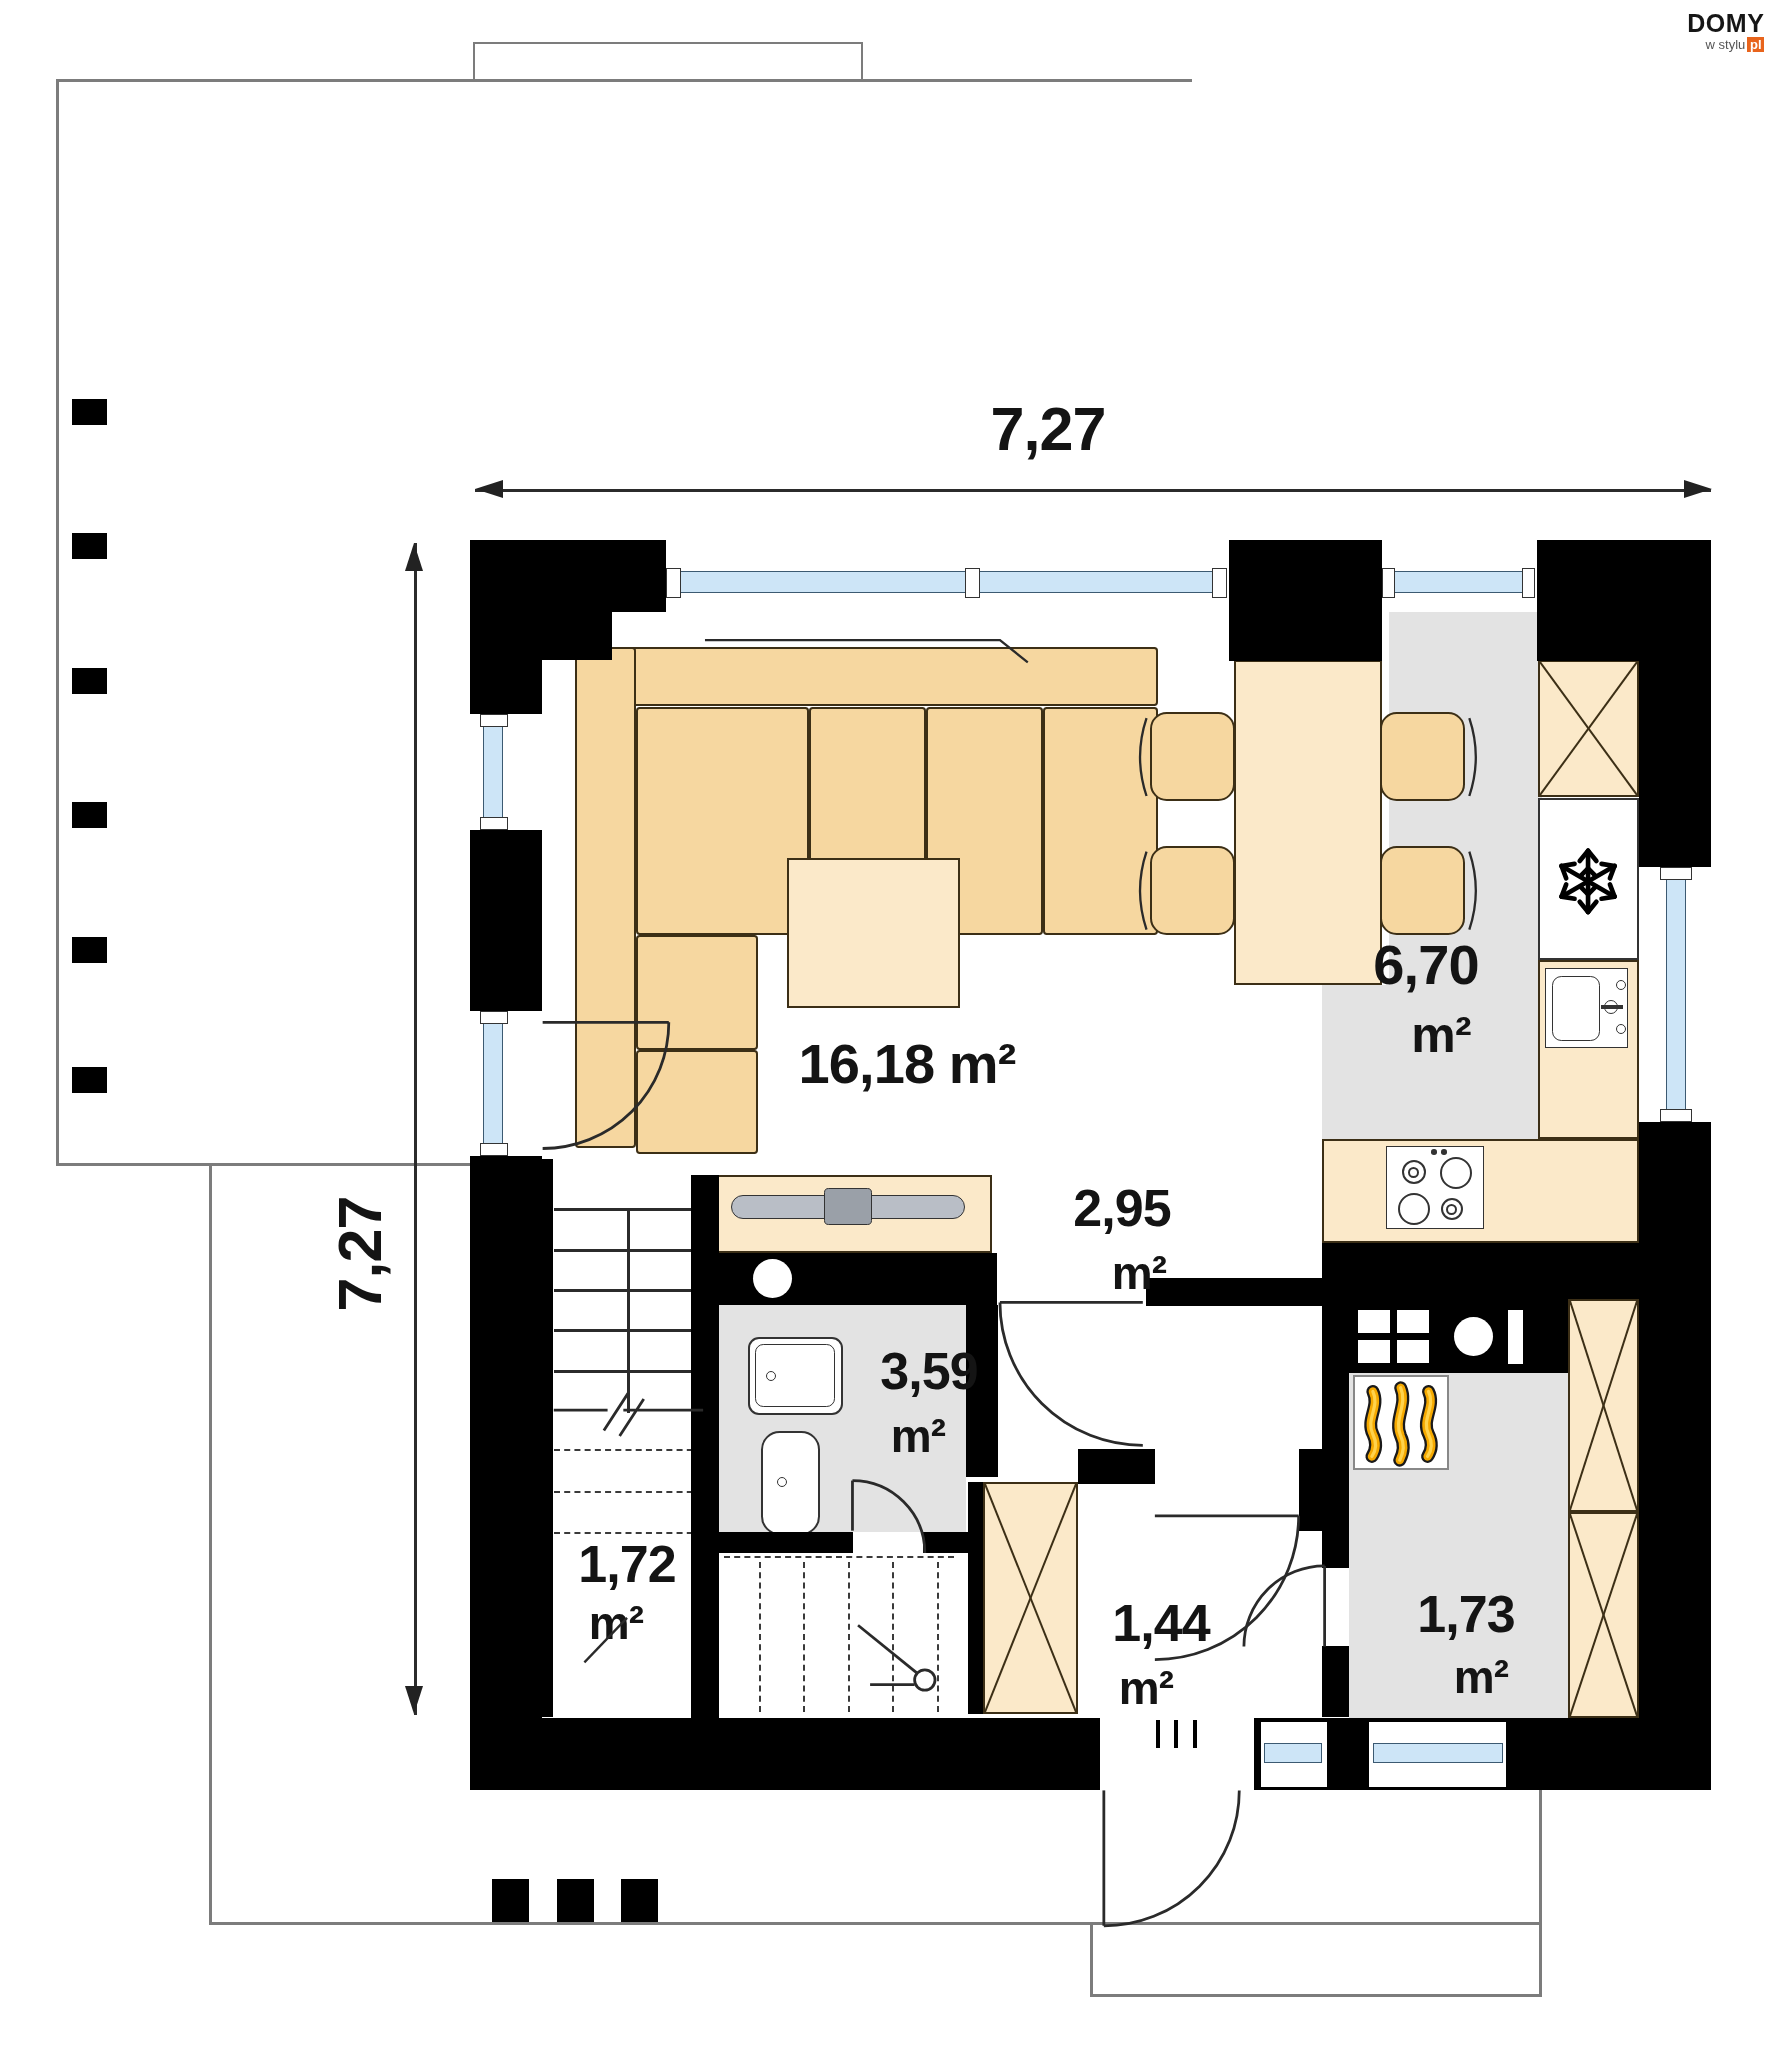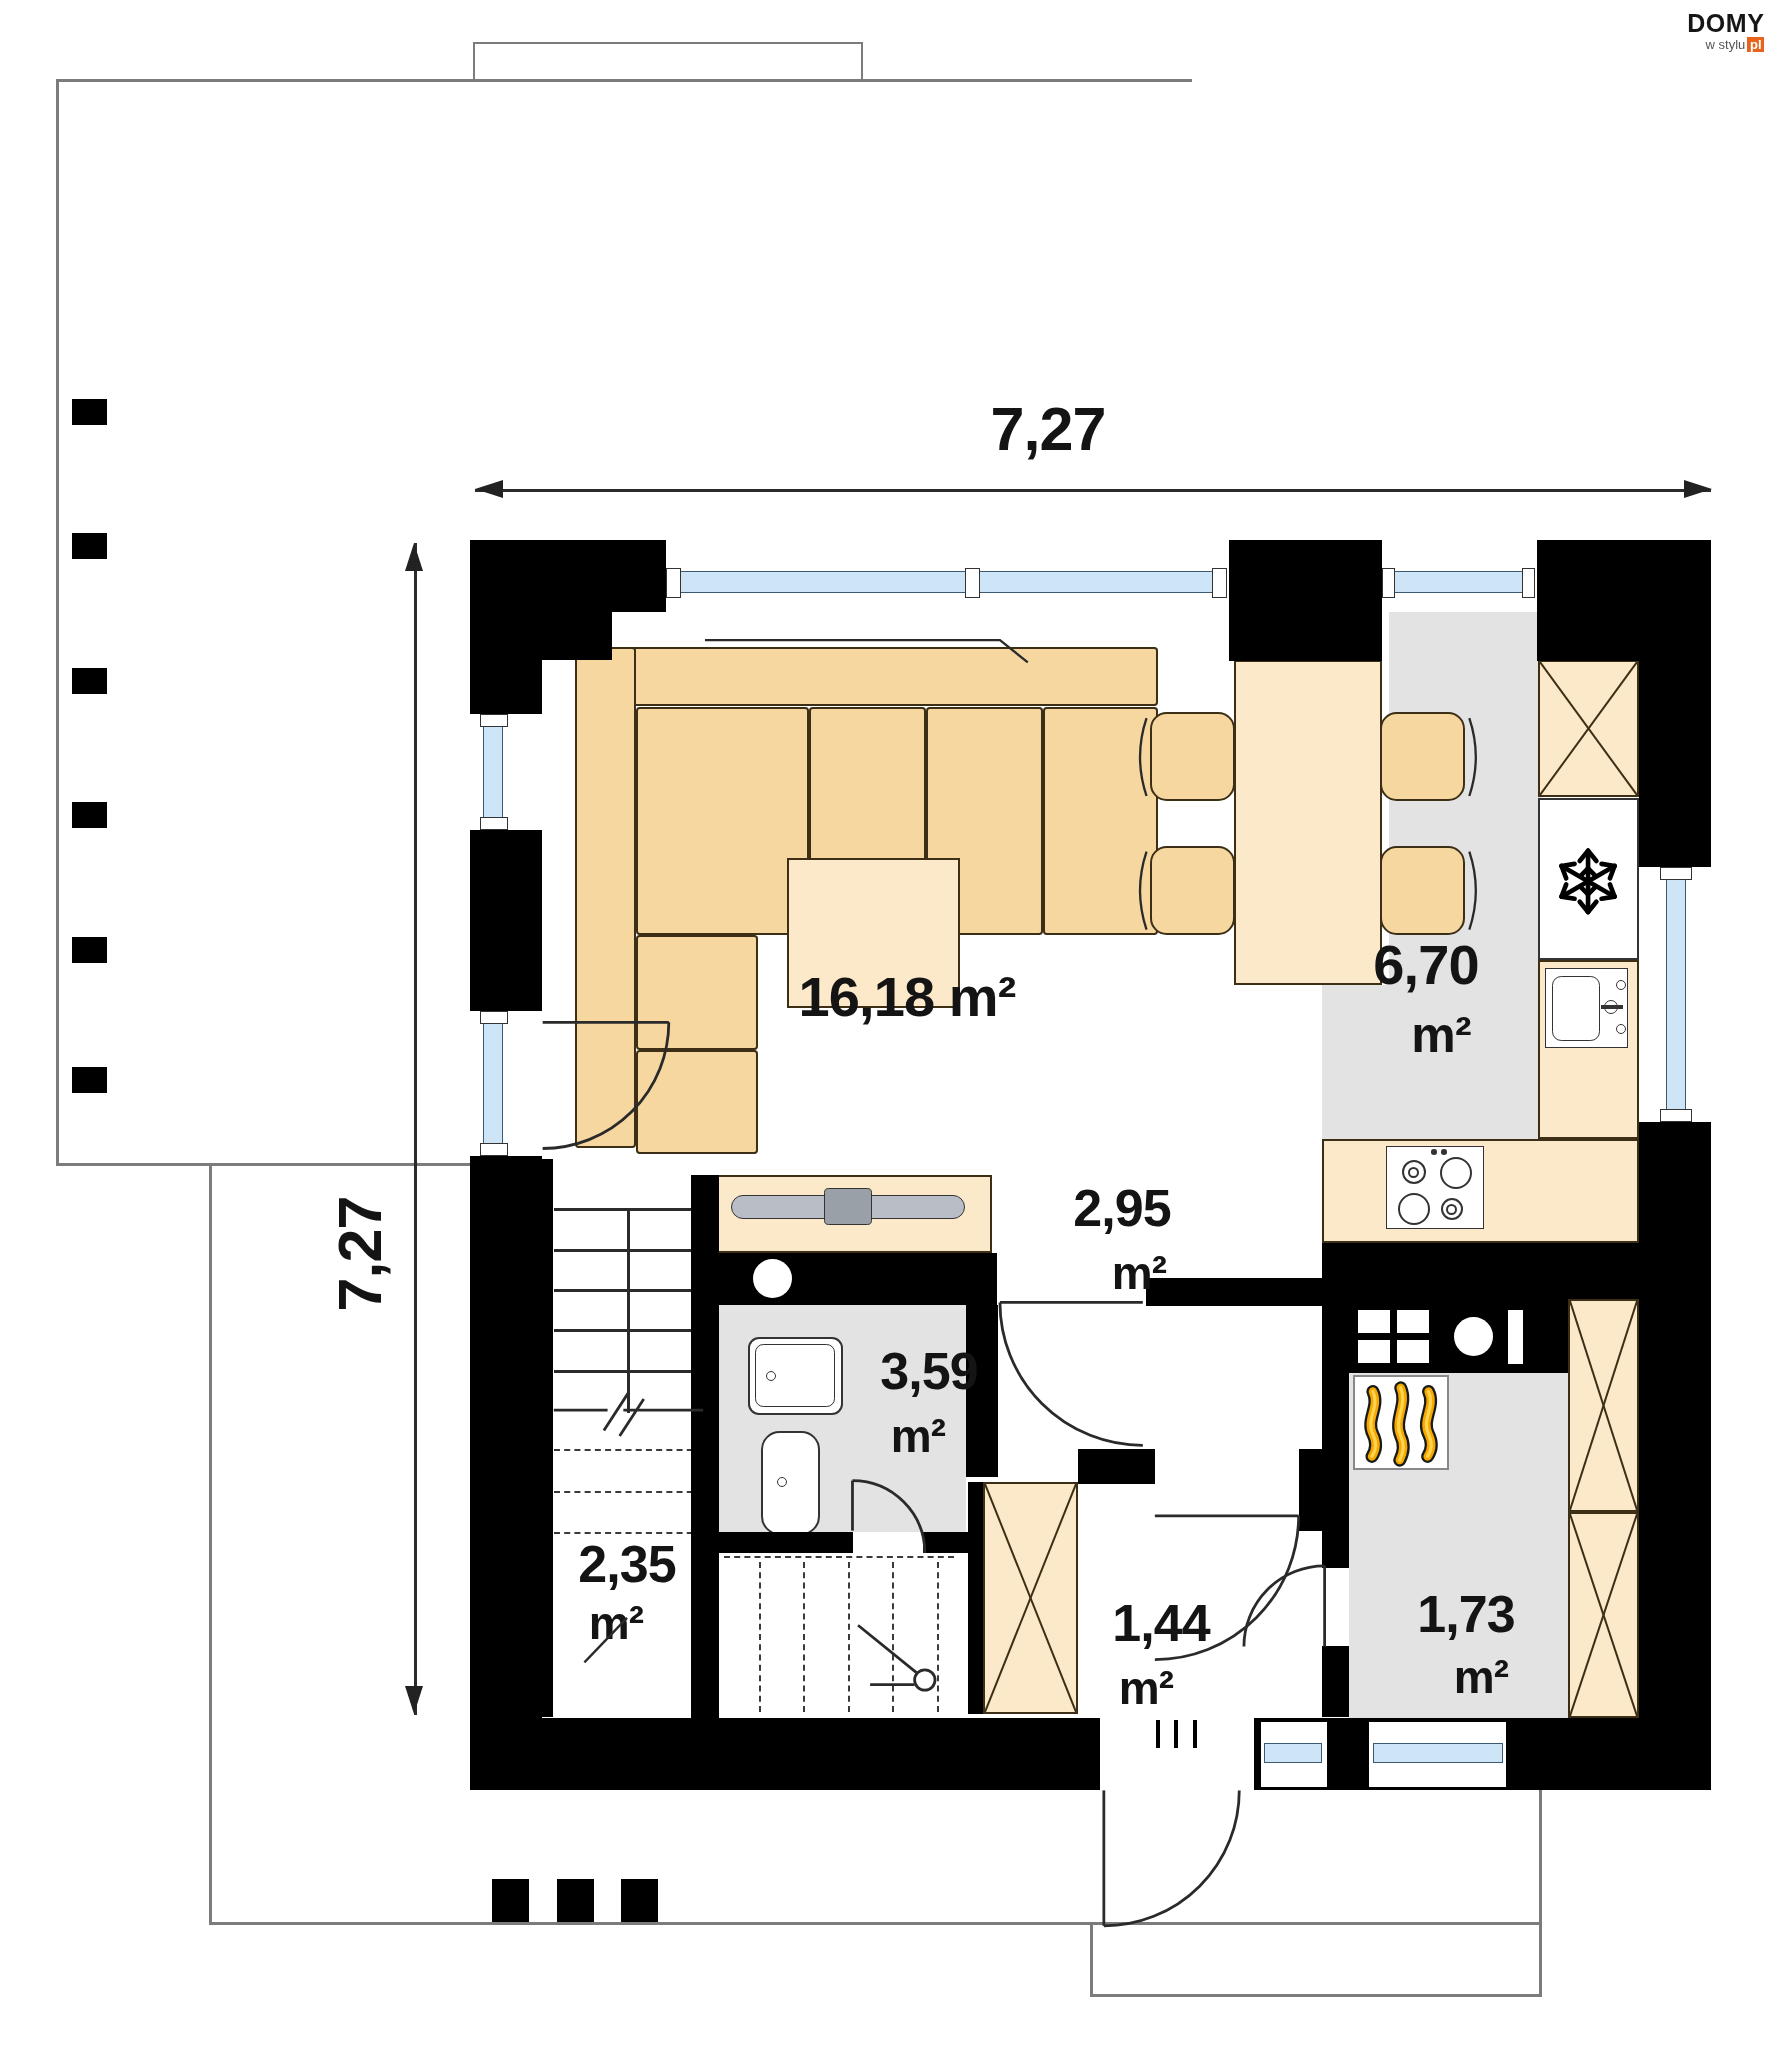--- a/index.html
+++ b/index.html
@@ -223,31 +223,31 @@
   <div class="wall" style="left:966px;top:1305px;width:32px;height:172px"></div>
   <div class="wall" style="left:719px;top:1532px;width:134px;height:21.3px"></div>
   <div class="wall" style="left:923px;top:1532px;width:45px;height:21.3px"></div>
   <div class="wall" style="left:1146px;top:1278px;width:176px;height:28px"></div>
   <div class="wall" style="left:1078px;top:1449px;width:77px;height:35px"></div>
   <div class="wall" style="left:1299px;top:1449px;width:23px;height:82px"></div>
   <div class="wall" style="left:1322px;top:1243px;width:317px;height:56px"></div>
   <div class="wall" style="left:1322px;top:1299px;width:27px;height:269px"></div>
   <div class="wall" style="left:1322px;top:1646px;width:27px;height:71px"></div>
 
-  <div class="lab" style="left:907px;top:997px;font-size:56px">
+  <div class="lab" style="left:907px;top:1064px;font-size:56px">
     <span>16,18</span>
     <span>m²</span>
   </div>
   <div class="lab" style="left:1426px;top:965px;font-size:56px">6,70</div>
   <div class="lab" style="left:1441px;top:1035px;font-size:50px">m²</div>
   <div class="lab" style="left:1122px;top:1208px;font-size:52px">2,95</div>
   <div class="lab" style="left:1139px;top:1273px;font-size:46px">m²</div>
   <div class="lab" style="left:929px;top:1371px;font-size:52px">3,59</div>
   <div class="lab" style="left:918px;top:1436px;font-size:46px">m²</div>
-  <div class="lab" style="left:627px;top:1564px;font-size:52px">2,35</div>
+  <div class="lab" style="left:627px;top:1564px;font-size:52px">1,72</div>
   <div class="lab" style="left:616px;top:1623px;font-size:46px">m²</div>
   <div class="lab" style="left:1161px;top:1623px;font-size:52px">1,44</div>
   <div class="lab" style="left:1146px;top:1688px;font-size:46px">m²</div>
   <div class="lab" style="left:1466px;top:1614px;font-size:52px">1,73</div>
   <div class="lab" style="left:1481px;top:1677px;font-size:46px">m²</div>
 
   <div class="logo">
     <div class="logo-brand">DOMY</div>
     <div class="logo-sub">
       <span>w stylu</span><span class="logo-tld">pl</span>

